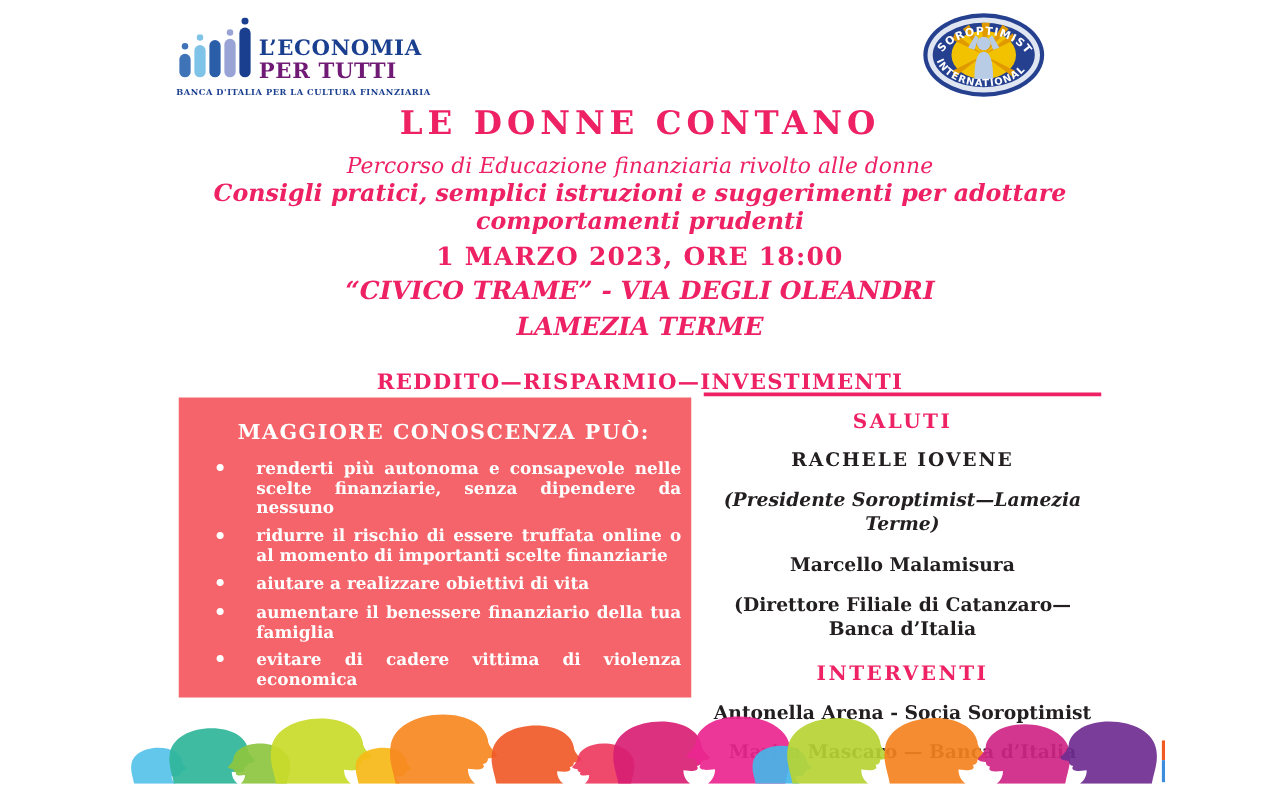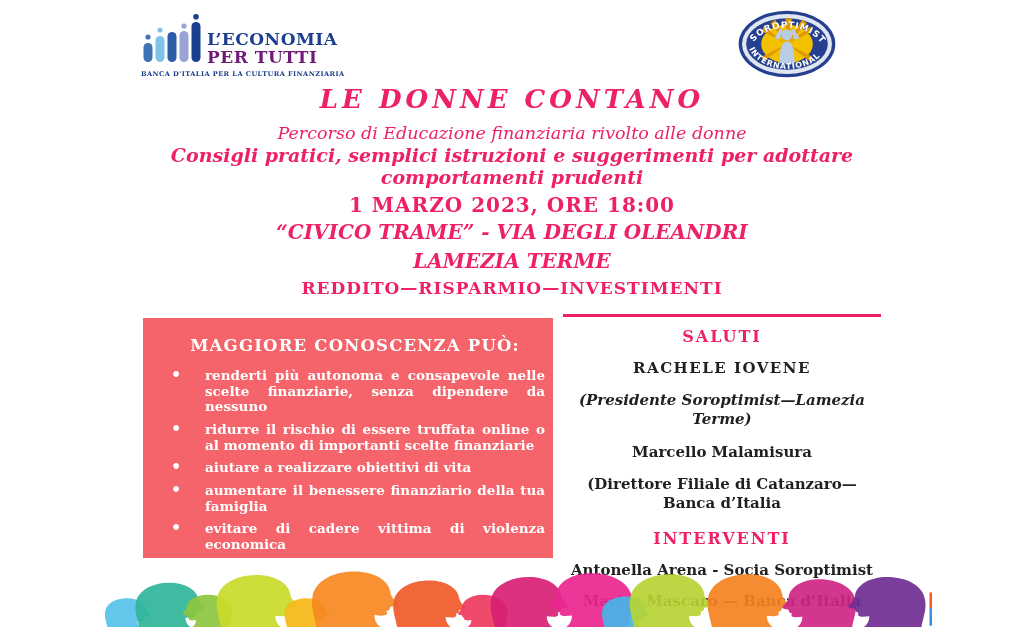--- a/index.html
+++ b/index.html
@@ -12,31 +12,31 @@
   .economia-top { display:flex; align-items:flex-end; }
   .economia-text { margin-left:6px; line-height:1.02; }
   .economia-l1 { font-size:17px; font-weight:bold; color:#1b3f8f; letter-spacing:.5px; }
   .economia-l2 { font-size:17px; font-weight:bold; color:#701a75; letter-spacing:.5px; }
   .economia-caption { margin-top:4px; font-size:6.6px; font-weight:bold; color:#1b3f8f;
                       letter-spacing:.45px; white-space:nowrap; }
   .soroptimist-logo { position:absolute; left:737px; top:8px; width:100px; height:72px; }
 
   
   .title-block { position:absolute; left:0; top:84px; width:1024px; text-align:center; }
-  .main-title { font-size:26px; font-weight:bold; letter-spacing:4px; color:#ed2164;font-style:italic; }
+  .main-title { font-size:26px; font-weight:bold; letter-spacing:4px; color:#ed2164; }
   .subtitle1 { margin-top:9px; font-size:17.5px; font-weight:normal; font-style:italic; color:#ed2164; }
   .subtitle2 { margin:2px auto 0; width:700px; font-size:19px; font-weight:bold;
                font-style:italic; color:#ed2164; line-height:1.15; }
 
   
   .event-block { position:absolute; left:0; top:193px; width:1024px; text-align:center; color:#ed2164; }
   .event-date  { font-size:20px; font-weight:bold; letter-spacing:1px; }
   .event-venue { margin-top:3px; font-size:20px; font-weight:bold; font-style:italic; }
   .event-city  { margin-top:5px; font-size:20px; font-weight:bold; font-style:italic; }
-  .event-topics{ margin-top:5px; font-size:17px; font-weight:bold; letter-spacing:1px; }
+  .event-topics{ margin-top:23px; font-size:17px; font-weight:bold; letter-spacing:1px; }
 
   
   .benefits-box { position:absolute; left:143px; top:318px; width:410px; height:240px;
                   background:#f4646a; color:#ffffff; padding:18px 8px 10px 22px; overflow:hidden; }
   .benefits-heading { text-align:center; font-size:16.5px; font-weight:bold;
                       letter-spacing:1.2px; margin-bottom:13px; }
   .benefits-list { list-style:none; }
   .benefits-list li { position:relative; padding-left:40px; margin-bottom:7px;
                       font-size:13.5px; line-height:1.16; text-align:justify;font-weight:bold; }
   .benefits-list li::before { content:"•"; position:absolute; left:6px; top:-2px; font-size:16px; }

